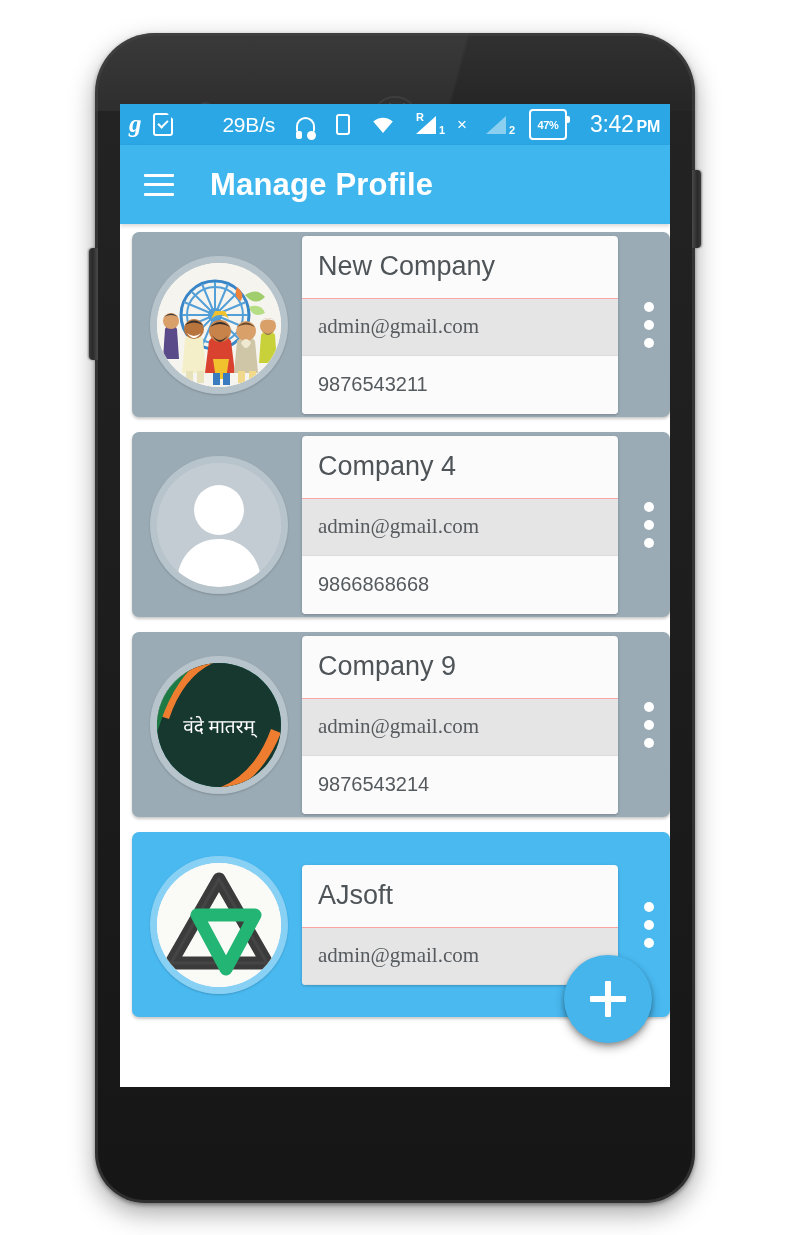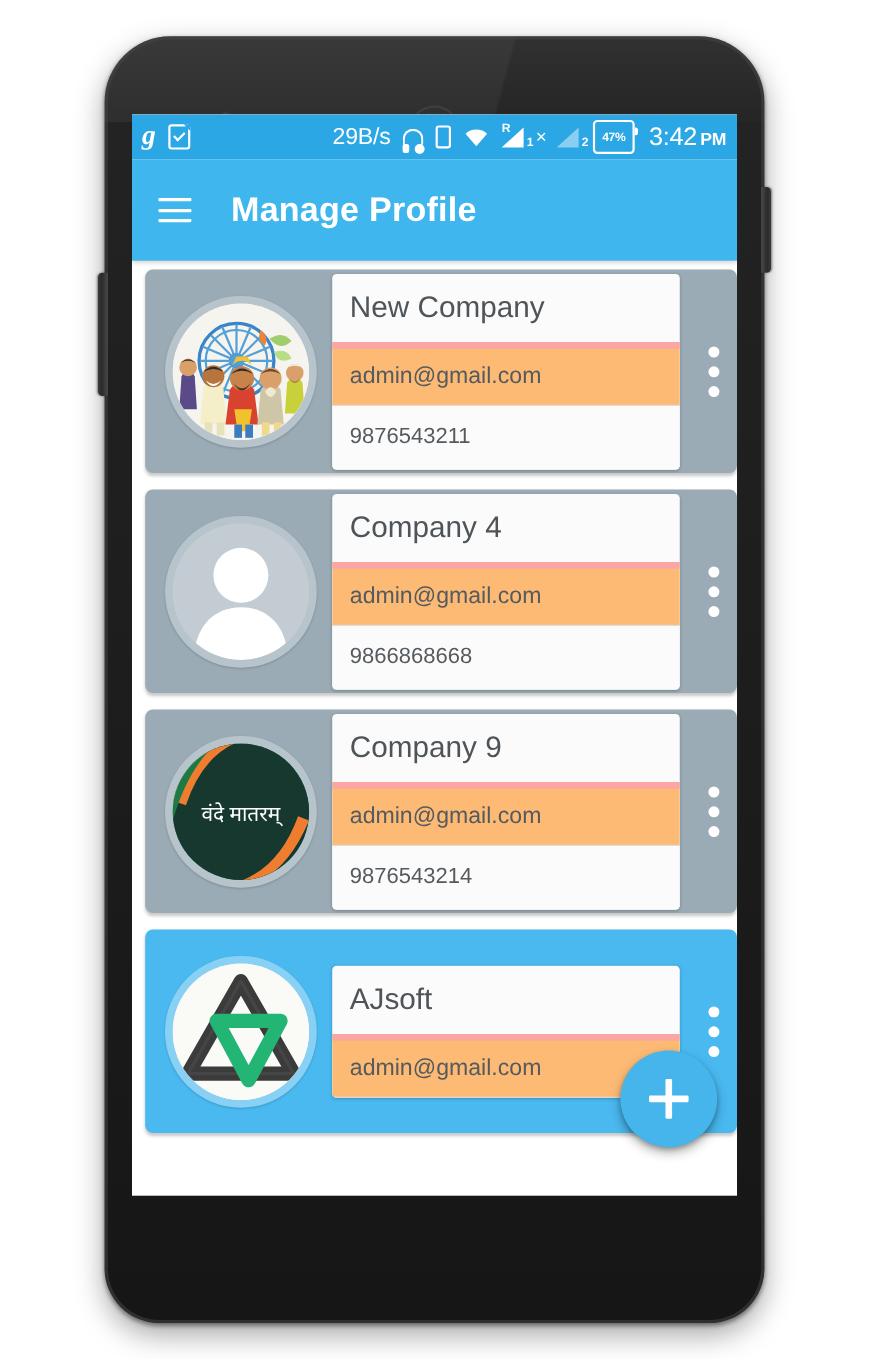--- a/index.html
+++ b/index.html
@@ -85,21 +85,21 @@
     position:relative;
     height:41px;
     background:#2aa7e4;
     display:flex;
     align-items:center;
     color:#ffffff;
     padding:0 10px 0 9px;
     box-sizing:border-box;
   }
   .sb-left{ display:flex; align-items:center; gap:11px; }
-  .sb-right{ margin-left:auto; display:flex; align-items:center; gap:11px; }
+  .sb-right{ margin-left:auto; display:flex; align-items:center; gap:21px; }
   .sb-text{ font-size:21px; font-weight:400; letter-spacing:-0.2px; }
   .glyph-g{
     font-family:"Liberation Serif", serif;
     font-style:italic;
     font-weight:700;
     font-size:25px;
     line-height:1;
     margin-top:-2px;
   }
   .icon-note{
@@ -179,21 +179,21 @@
     content:"";
     position:absolute; right:-5px; top:5px;
     width:3px; height:7px; background:#fff; border-radius:0 2px 2px 0;
   }
   .battery span{ font-size:11px; font-weight:700; letter-spacing:-0.3px; }
   .clock{ font-size:23px; font-weight:400; letter-spacing:-0.3px; margin-left:2px; }
   .clock .ampm{ font-size:16px; margin-left:3px;font-weight:bold; }
 
   
   #app-bar{
-    height:92px;
+    height:79px;
     background:#40b6ef;
     display:flex;
     align-items:center;
     padding-left:24px;
     box-sizing:border-box;
     box-shadow: 0 2px 4px rgba(0,0,0,0.16);
     position:relative;
     z-index:5;
   }
   #hamburger{
@@ -258,21 +258,21 @@
     overflow:hidden;
   }
   .field{
     height:58px;
     display:flex; align-items:center;
     padding-left:16px;
     box-sizing:border-box;
     color:#555a5e;
   }
   .field.name{ font-size:27px; height:62px; color:#4e5458; }
-  .field.email{ font-size:21px; background:#fdba74; border-top:6px solid #fca5a5; border-bottom:1px solid #dcdcdc;}
+  .field.email{ font-size:21px; background:#e5e5e5; border-top:1px solid #fca5a5; border-bottom:1px solid #dcdcdc;font-family:Liberation Serif, serif;}
   .field.phone{ font-size:20px; background:#fbfbfb; }
 
   .kebab{
     position:absolute;
     right:16px; top:50%;
     transform:translateY(-50%);
     width:10px;
     display:flex; flex-direction:column; gap:8px;
     cursor:pointer;
   }

